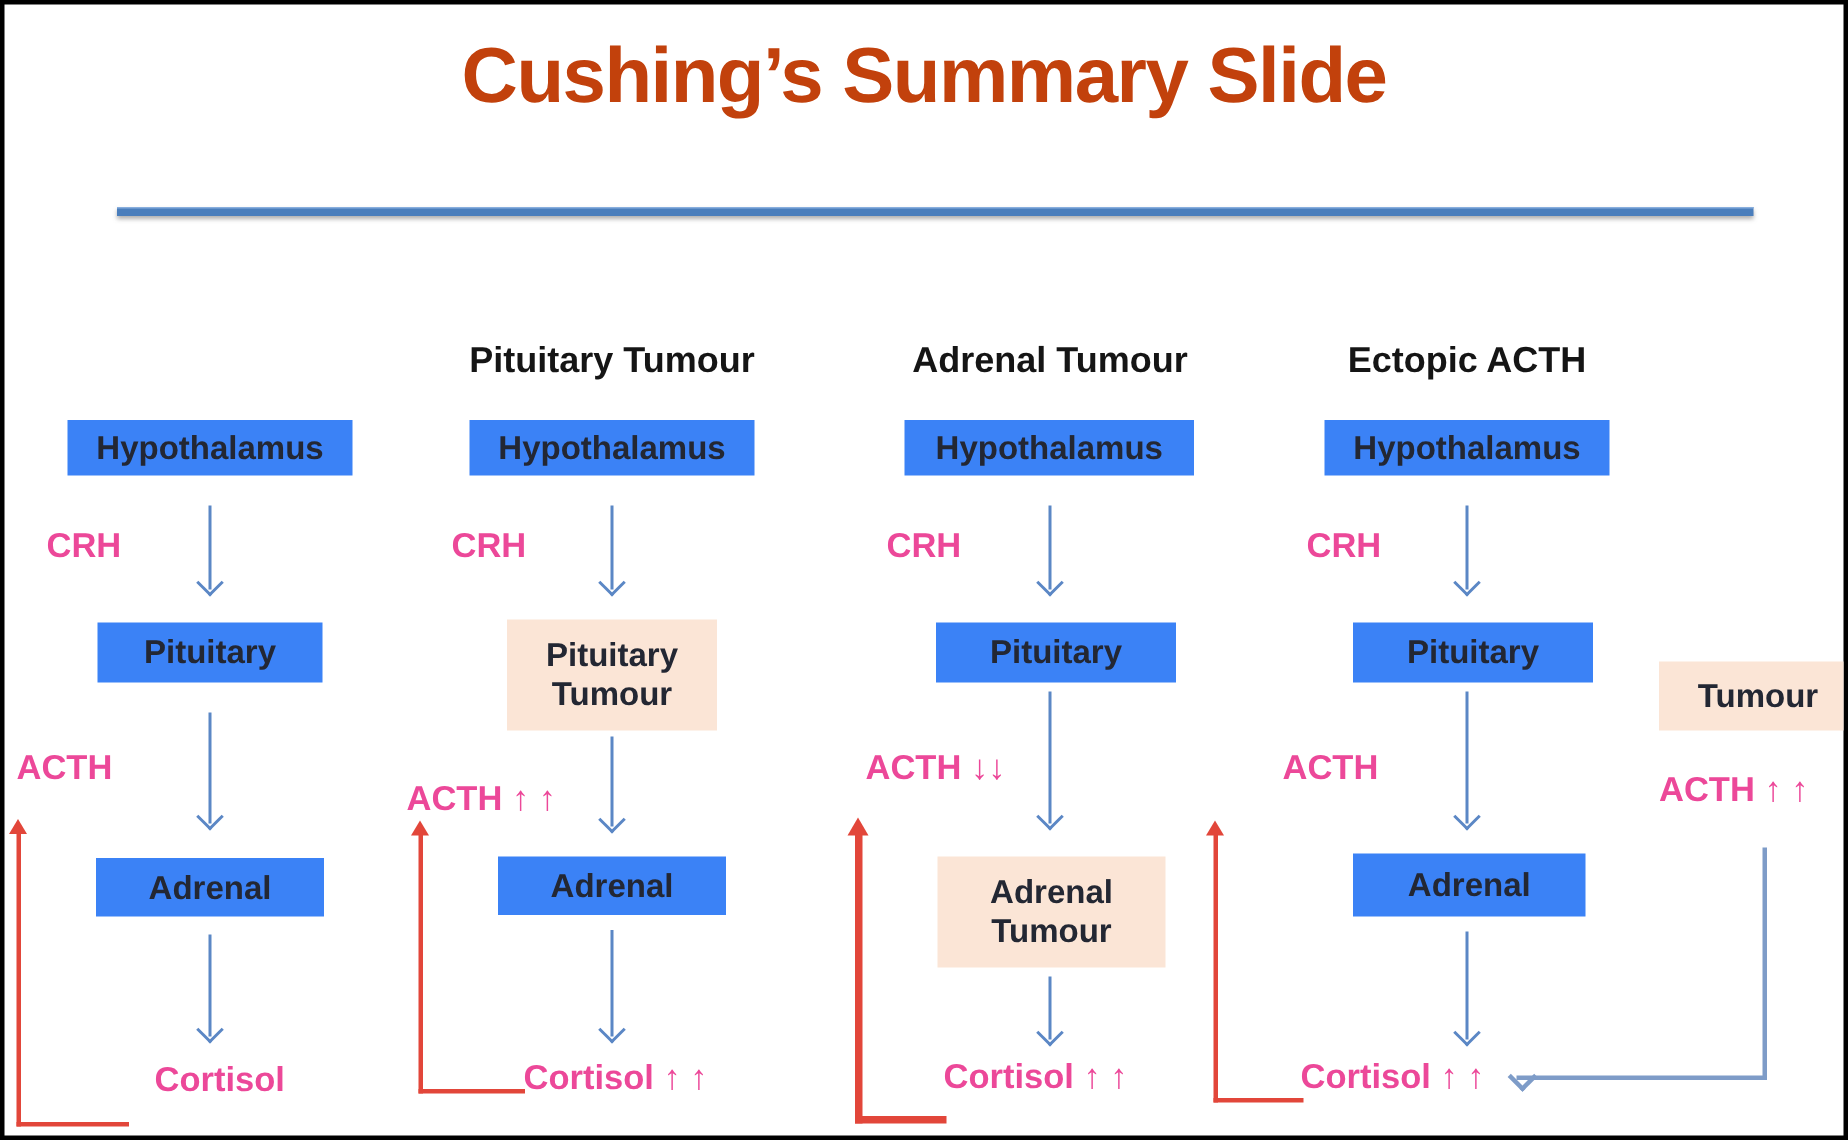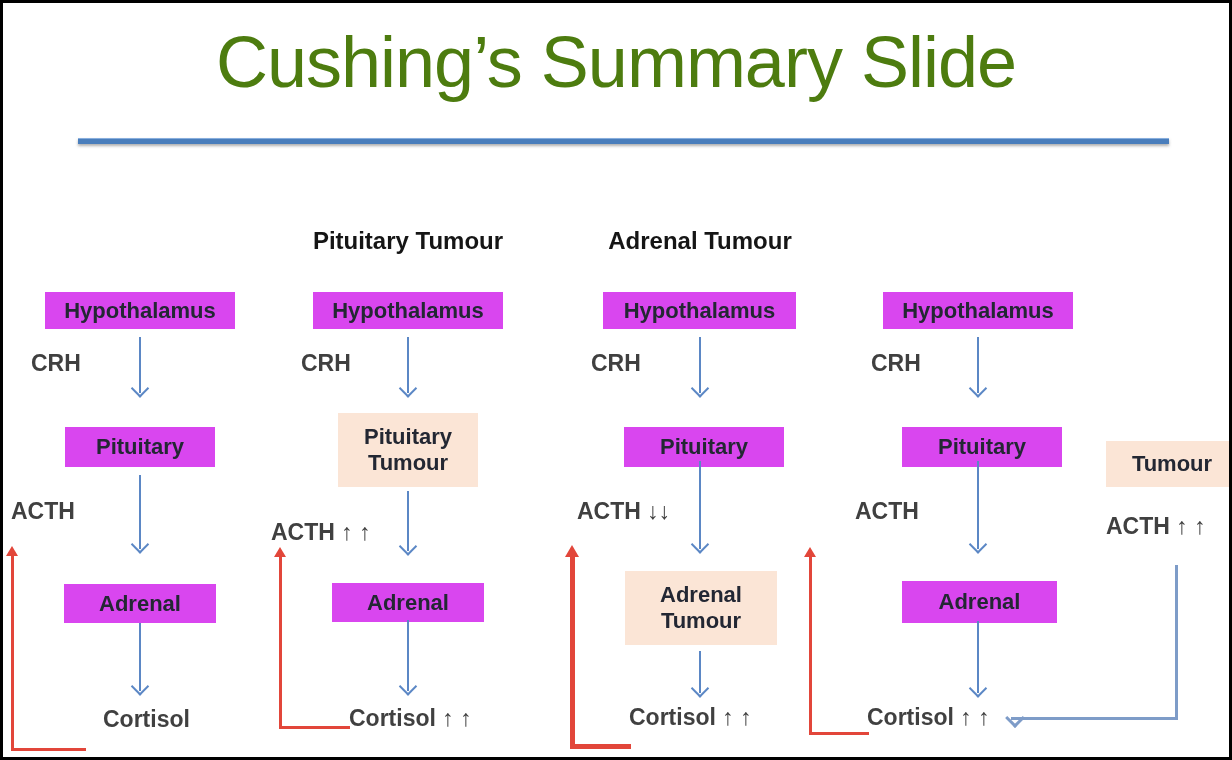--- a/index.html
+++ b/index.html
@@ -9,44 +9,44 @@
     box-sizing:border-box;
     background:#ffffff;
     border:3px solid #000000;
     overflow:hidden;
     font-family:"Liberation Sans", sans-serif;
     color:#1a1a1a;
   }
   .title{
     position:absolute;left:0;top:18px;width:100%;
     margin:0;text-align:center;
-    font-size:72px;font-weight:400;letter-spacing:-1px;
-    color:#4d7c0f;
+    font-size:52px;font-weight:700;letter-spacing:-1px;
+    color:#c2410c;
   }
   .rule{
     position:absolute;left:75px;top:135px;width:1091px;height:5px;
     background:#4a7ebc;
     border-top:1px solid #88aedd;
     box-shadow:0 2px 3px rgba(110,110,110,.55);
   }
   .diagram{position:absolute;left:0;top:0;width:100%;height:100%;}
   .hdr{
     position:absolute;text-align:center;
     font-size:24px;font-weight:700;color:#151515;
     white-space:nowrap;
   }
   .box{
     position:absolute;display:flex;align-items:center;justify-content:center;
     text-align:center;font-size:22px;font-weight:700;color:#232733;
     line-height:1.18;
   }
-  .blue{background:#d946ef;margin-top:12px;}
+  .blue{background:#3b82f6;}
   .orange{background:#fbe5d6;}
   .lbl{
-    position:absolute;font-size:23px;font-weight:600;color:#404040;
+    position:absolute;font-size:23px;font-weight:600;color:#ec4899;
     white-space:nowrap;line-height:27px;
   }
   .lbl.heavy{font-weight:700;}
   
   .varrow{position:absolute;width:2px;background:#5b87c5;}
   .varrow::after{
     content:'';position:absolute;bottom:-2px;left:50%;
     width:11px;height:11px;
     border-right:2px solid #5b87c5;border-bottom:2px solid #5b87c5;
     transform:translateX(-50%) rotate(45deg);
@@ -114,20 +114,21 @@
     <div class="lbl" style="left:588px;top:347px">CRH</div>
     <div class="varrow" style="left:696px;top:334px;height:56px"></div>
     <div class="box blue" style="left:621px;top:412px;width:160px;height:40px">Pituitary</div>
     <div class="lbl heavy" style="left:574px;top:495px">ACTH ↓↓</div>
     <div class="varrow" style="left:696px;top:458px;height:88px"></div>
     <div class="box orange" style="left:622px;top:568px;width:152px;height:74px">Adrenal Tumour</div>
     <div class="varrow" style="left:696px;top:648px;height:42px"></div>
     <div class="lbl heavy" style="left:626px;top:701px">Cortisol ↑ ↑</div>
     <div class="redloop thick" style="left:567px;top:549px;width:56px;height:192px"></div>
 
+    <div class="hdr" style="left:855px;top:224px;width:240px">Ectopic ACTH</div>
     <div class="box blue" style="left:880px;top:277px;width:190px;height:37px">Hypothalamus</div>
     <div class="lbl" style="left:868px;top:347px">CRH</div>
     <div class="varrow" style="left:974px;top:334px;height:56px"></div>
     <div class="box blue" style="left:899px;top:412px;width:160px;height:40px">Pituitary</div>
     <div class="lbl" style="left:852px;top:495px">ACTH</div>
     <div class="varrow" style="left:974px;top:458px;height:88px"></div>
     <div class="box blue" style="left:899px;top:566px;width:155px;height:42px">Adrenal</div>
     <div class="varrow" style="left:974px;top:618px;height:72px"></div>
     <div class="lbl heavy" style="left:864px;top:701px">Cortisol ↑ ↑</div>
     <div class="redloop" style="left:806px;top:551px;width:57px;height:178px"></div>

